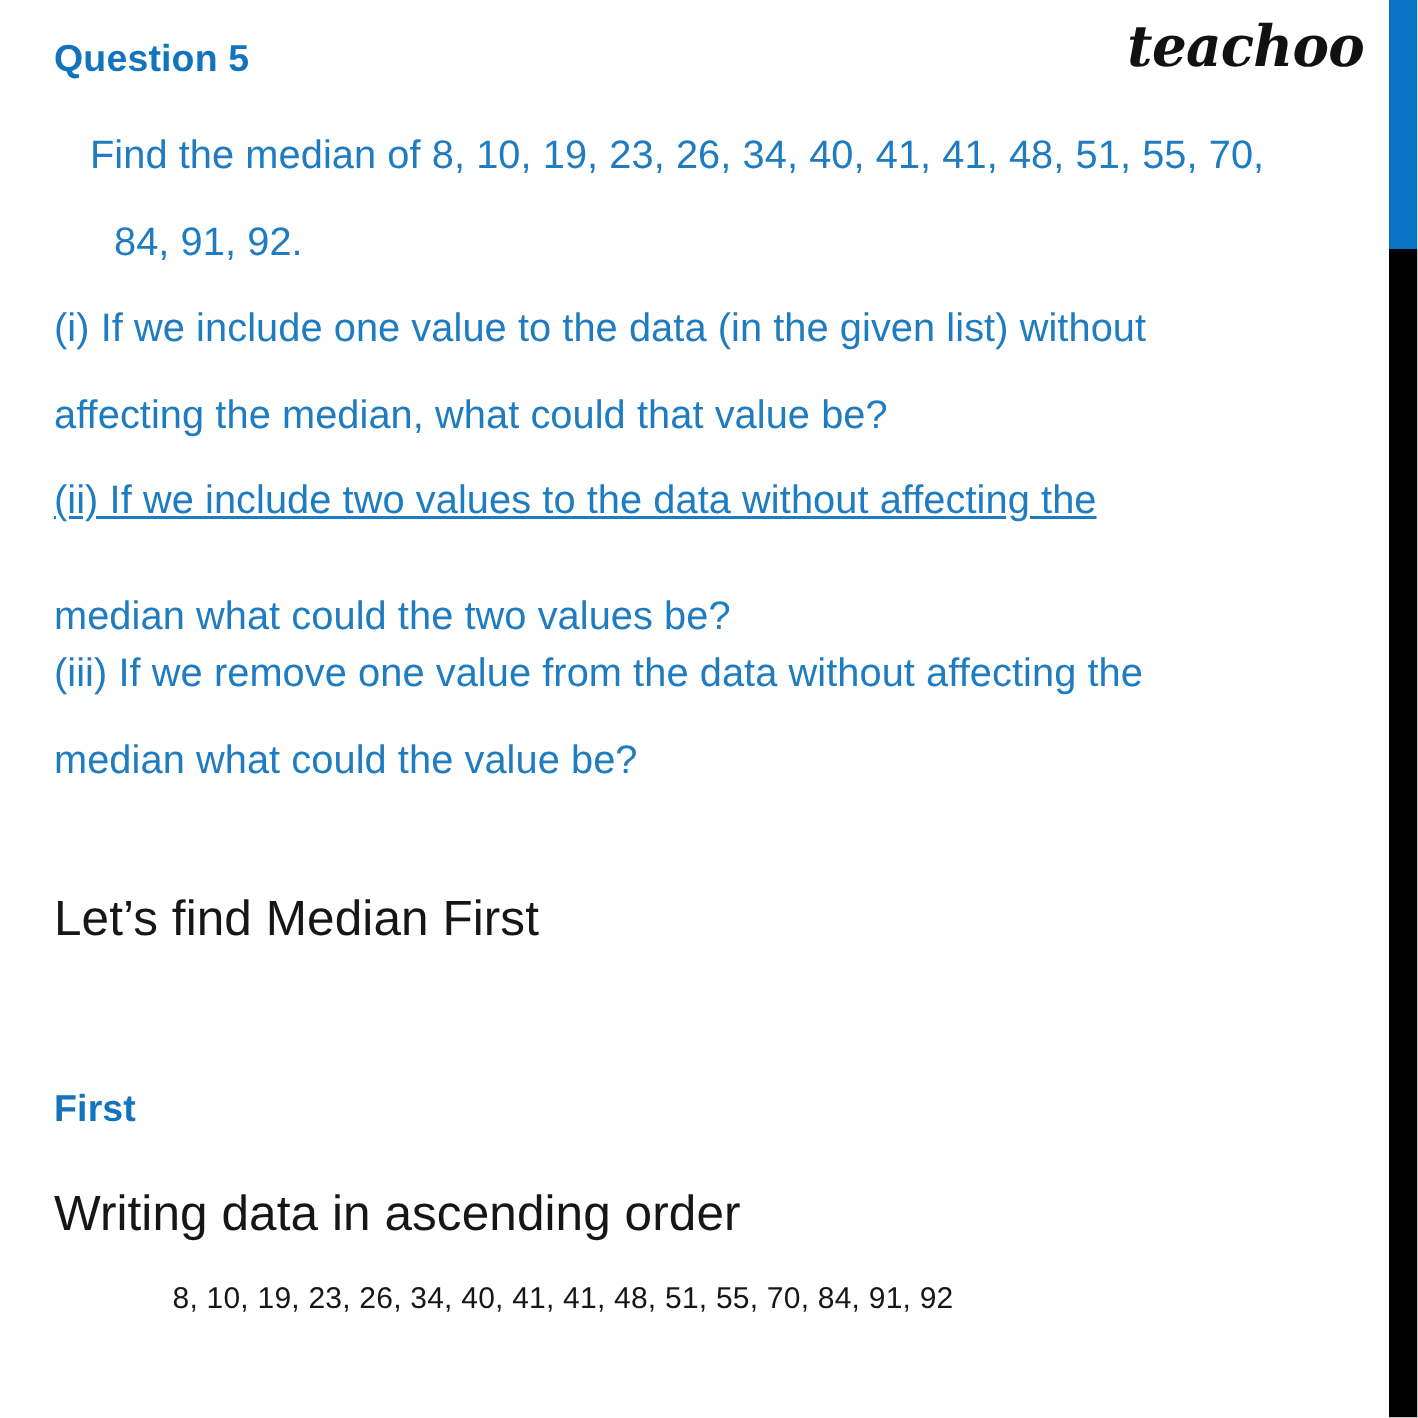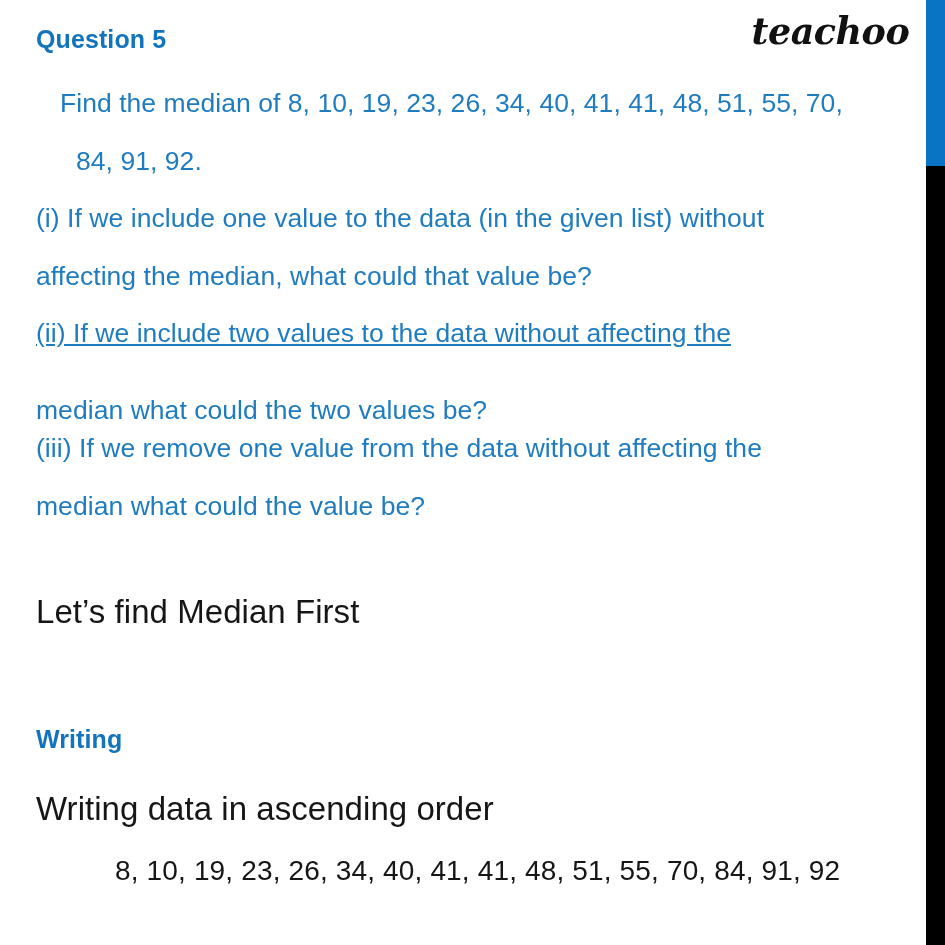--- a/index.html
+++ b/index.html
@@ -100,21 +100,21 @@
     font-size: 25px;
     font-weight: 700;
     color: #1274bd;
     letter-spacing: 0.1px;
     white-space: nowrap;
   }
 
   .data-line {
     position: absolute;
     left: 79px;
-    font-size: 28px;
+    font-size: 20px;
     color: #161616;
     white-space: nowrap;
     letter-spacing: 0.15px;
   }
 
   
   .l-q1  { top: 88px; margin-left: 24px;  }
   .l-q2  { top: 146px; margin-left: 40px; }
   .l-q3  { top: 203px; }
   .l-q4  { top: 261px; }
@@ -145,20 +145,20 @@
     <div class="para-line l-q2">84, 91, 92.</div>
     <div class="para-line l-q3">(i) If we include one value to the data (in the given list) without</div>
     <div class="para-line l-q4">affecting the median, what could that value be?</div>
     <div class="para-line l-q5">(ii) If we include two values to the data without affecting the</div>
     <div class="para-line l-q6">median what could the two values be?</div>
     <div class="para-line l-q7">(iii) If we remove one value from the data without affecting the</div>
     <div class="para-line l-q8">median what could the value be?</div>
 
     <div class="black-line l-let">Let’s find Median First</div>
 
-    <div class="section-heading l-med">Writing</div>
+    <div class="section-heading l-med">First</div>
 
     <div class="black-line l-wri">Writing data in ascending order</div>
 
     <div class="data-line l-dat">8, 10, 19, 23, 26, 34, 40, 41, 41, 48, 51, 55, 70, 84, 91, 92</div>
 
   </div>
 </div>
 
 </body></html>

